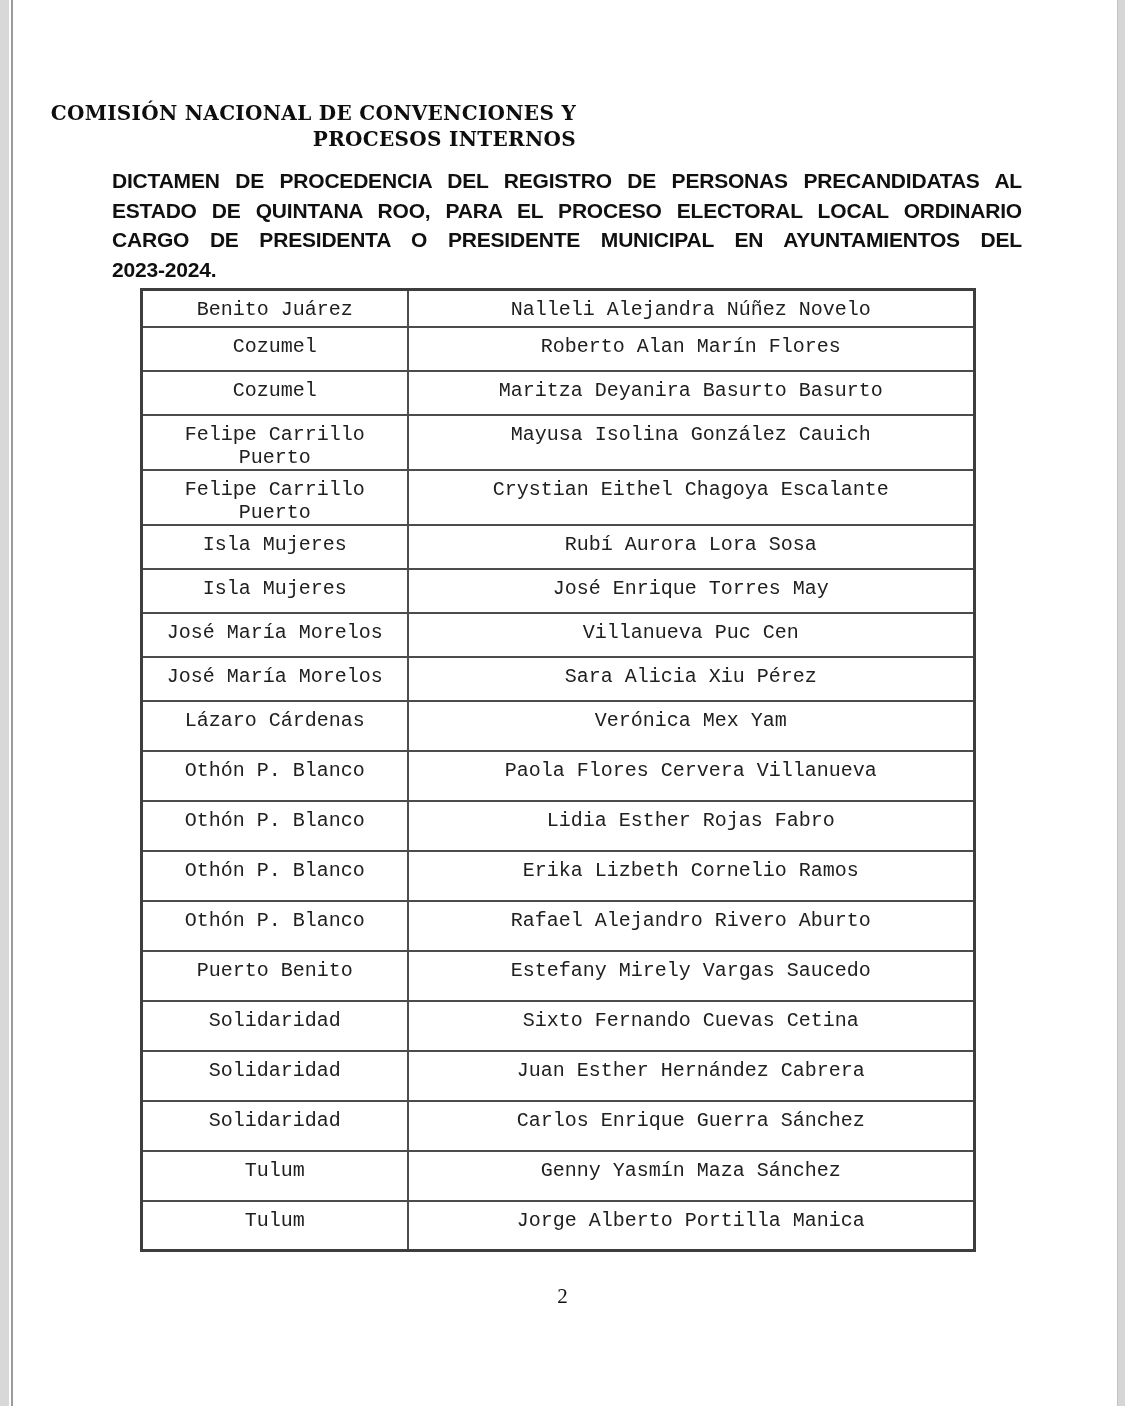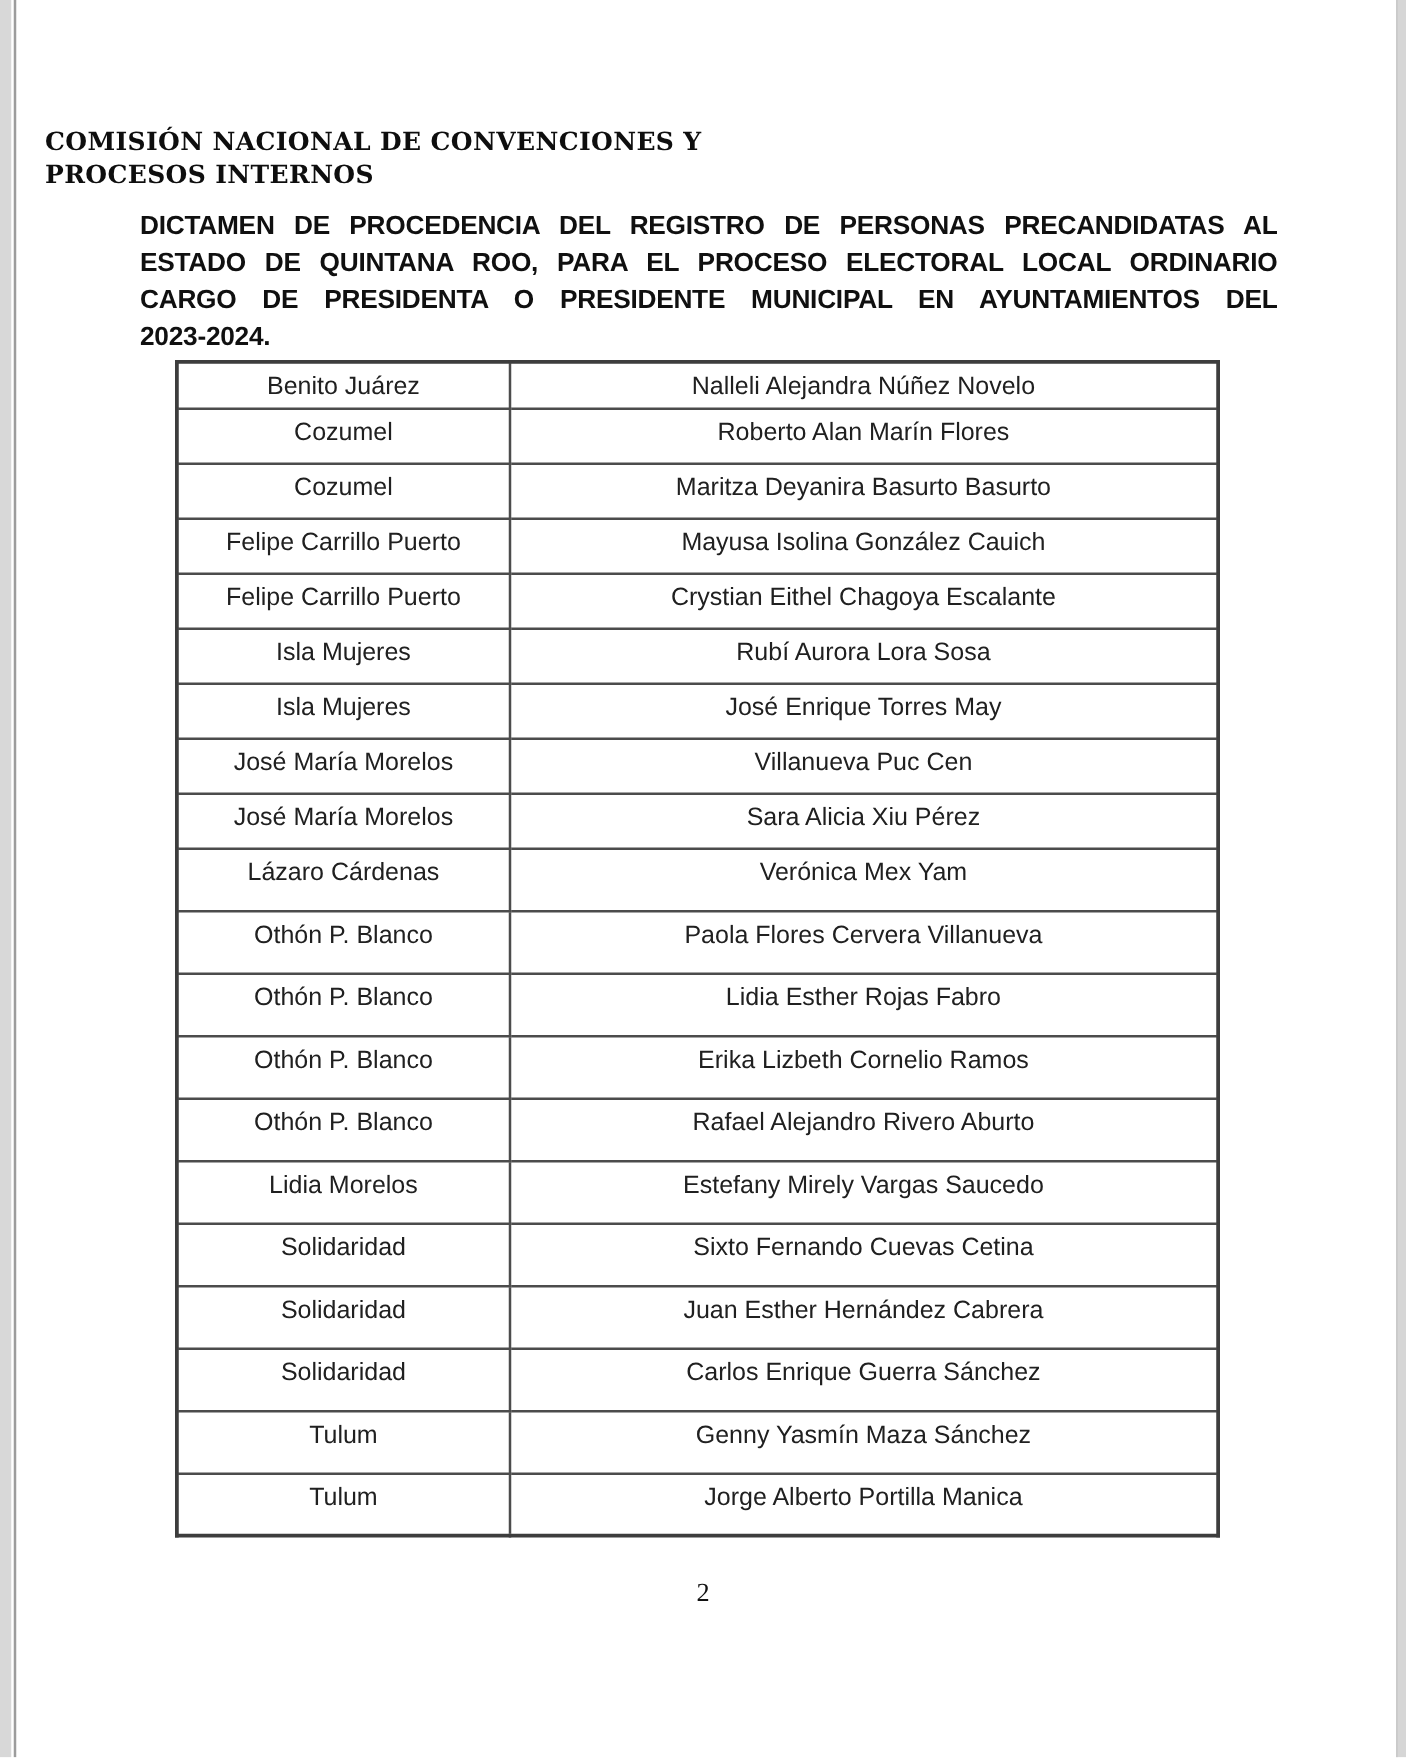--- a/index.html
+++ b/index.html
@@ -37,21 +37,21 @@
     color:#F6861F; font-weight:800; font-size:22px;
     letter-spacing:2.5px; margin-top:-4px;
   }
   .logo-line2 {
     color:#F6861F; font-weight:800; font-size:29px;
     letter-spacing:1px; margin-top:-4px;
   }
 
   .commission-title {
     margin-left:36px; margin-top:34px; width:540px;
-    text-align:left;
+    text-align:right;
     font-family:"DejaVu Serif", serif;
     font-weight:700;
     font-size:20px;
     line-height:26px;
     letter-spacing:0.3px;
     color:#0e0e0e;
   }
 
   
   .dictamen {
@@ -73,20 +73,21 @@
     table-layout:fixed;
     border:3px solid #3d3d3d;
   }
   .candidates-table td {
     border:2px solid #4c4c4c;
     font-size:20px;
     color:#202020;
     text-align:center;
     vertical-align:top;
     padding-top:7px;
+    font-family:Liberation Mono, monospace;
   }
   .candidates-table col.col-mun  { width:266px; }
   .candidates-table col.col-name { width:567px; }
   .candidates-table tr { height:44px; }
   .candidates-table tr:first-child { height:37px; }
   .candidates-table tr:nth-child(n+10) { height:50px; }
 
   .page-number {
     margin-top:32px;
     text-align:center;
@@ -191,21 +192,21 @@
       <td>Othón P. Blanco</td>
       <td>Erika Lizbeth Cornelio Ramos</td>
     </tr>
 
     <tr>
       <td>Othón P. Blanco</td>
       <td>Rafael Alejandro Rivero Aburto</td>
     </tr>
 
     <tr>
-      <td>Lidia Morelos</td>
+      <td>Puerto Benito</td>
       <td>Estefany Mirely Vargas Saucedo</td>
     </tr>
 
     <tr>
       <td>Solidaridad</td>
       <td>Sixto Fernando Cuevas Cetina</td>
     </tr>
 
     <tr>
       <td>Solidaridad</td>

